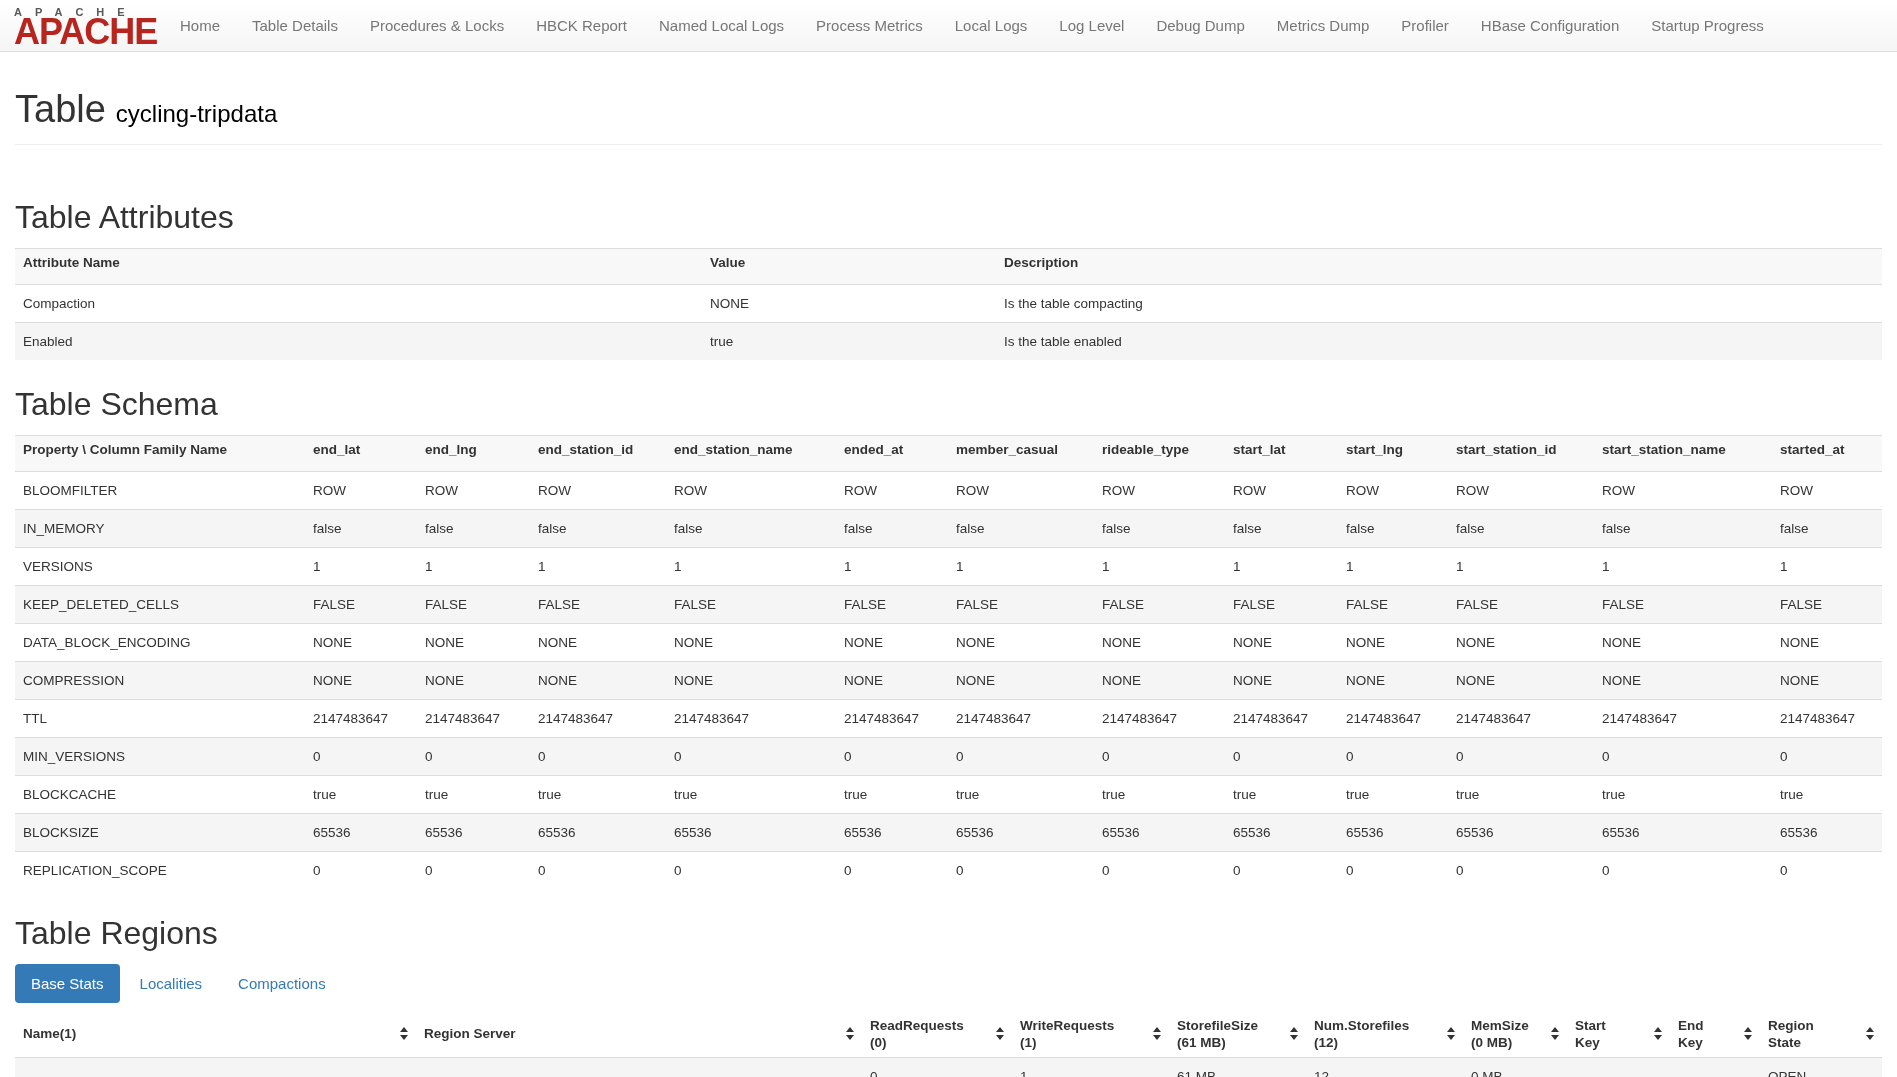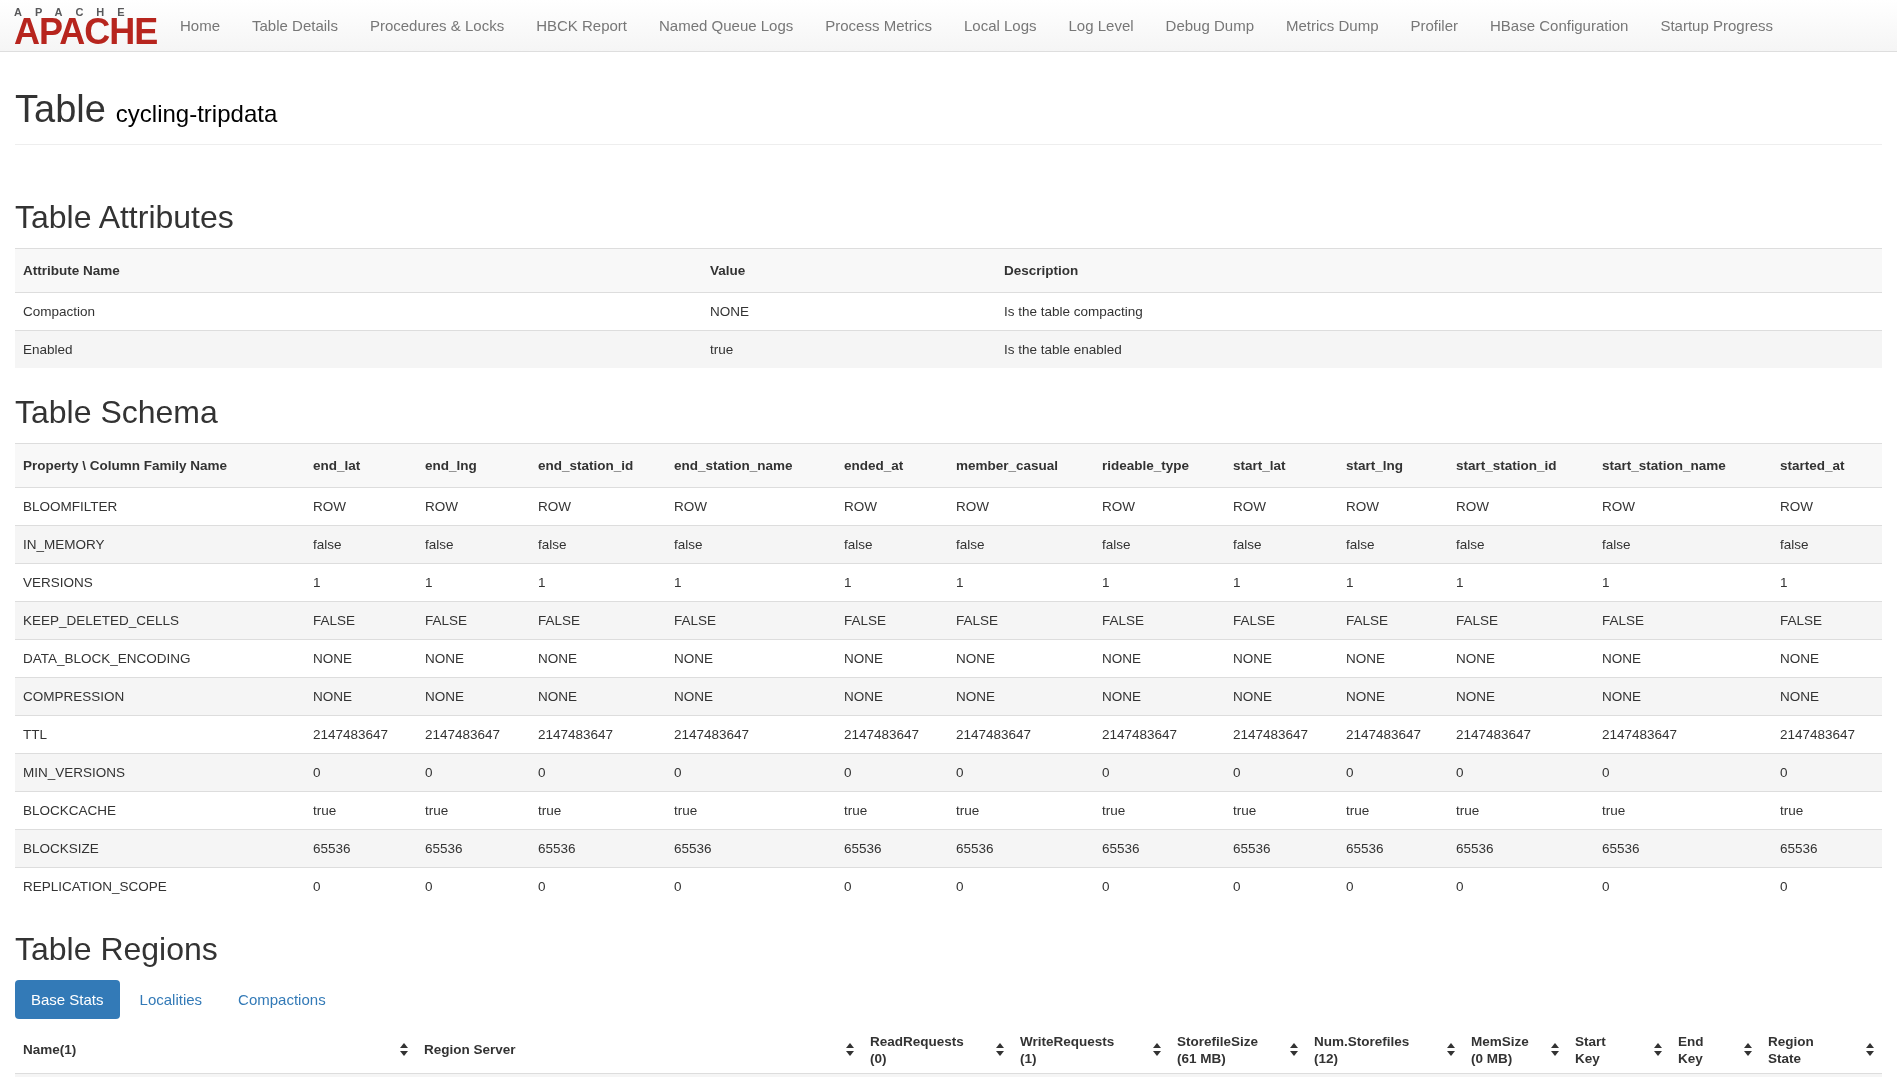--- a/index.html
+++ b/index.html
@@ -45,21 +45,21 @@
   h2 { font-size: 32px; font-weight: normal; color: #333; margin: 26px 0 12px; }
   #attributes-heading { margin-top: 54px; }
 
   
   table.table { width: 100%; border-collapse: collapse; table-layout: fixed; margin-bottom: 20px; }
   .table th, .table td {
     text-align: left; vertical-align: top; padding: 10px 8px;
     border-top: 1px solid #ddd; line-height: 17px; overflow: hidden;
   }
   .table th { font-weight: bold; color: #333; }
-  .gray-head thead th { background: #f8f8f8; padding-top: 13px; padding-bottom: 13px; white-space: nowrap; }
+  .gray-head thead th { background: #f8f8f8; padding-top: 5px; padding-bottom: 13px; white-space: nowrap; }
   .striped tbody tr:nth-child(even) { background: #f5f5f5; }
 
   
   .regions thead th { border-top: none; border-bottom: 1px solid #ddd; vertical-align: middle; padding: 6px 8px; cursor: pointer; background: #fff; }
   .regions tbody tr:nth-child(odd) { background: #f5f5f5; }
   .th-flex { display: flex; justify-content: space-between; align-items: center; }
   .th-label { white-space: pre-line; }
   .sorter { display: inline-flex; flex-direction: column; gap: 3px; margin-left: 4px; flex: none; }
   .sorter i { width: 0; height: 0; border-left: 4px solid transparent; border-right: 4px solid transparent; }
   .sorter .up { border-bottom: 5px solid #333; }
@@ -89,21 +89,21 @@
       <li>
         <a href="#">Table Details</a>
       </li>
       <li>
         <a href="#">Procedures &amp; Locks</a>
       </li>
       <li>
         <a href="#">HBCK Report</a>
       </li>
       <li>
-        <a href="#">Named Queue Logs</a>
+        <a href="#">Named Local Logs</a>
       </li>
       <li>
         <a href="#">Process Metrics</a>
       </li>
       <li>
         <a href="#">Local Logs</a>
       </li>
       <li>
         <a href="#">Log Level</a>
       </li>

